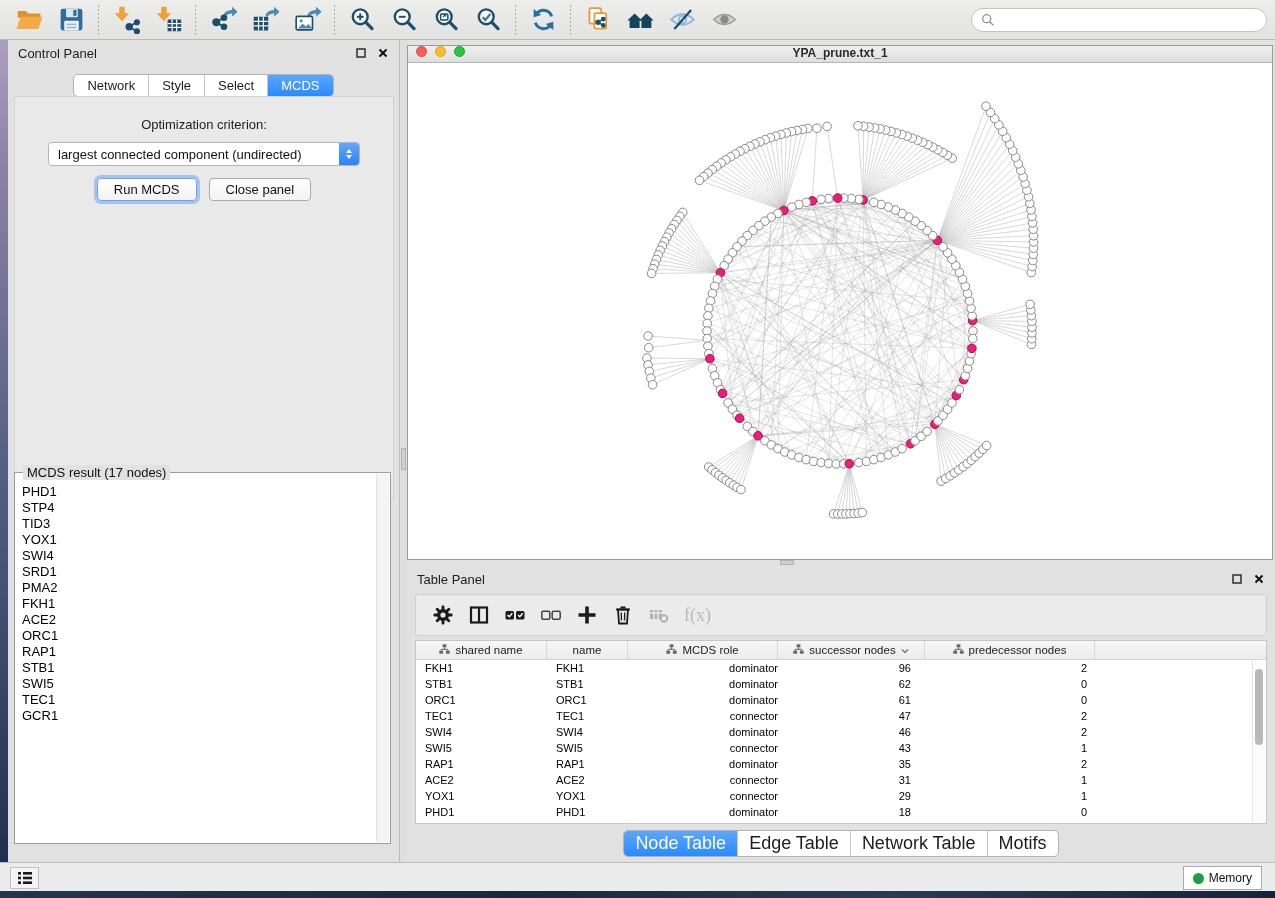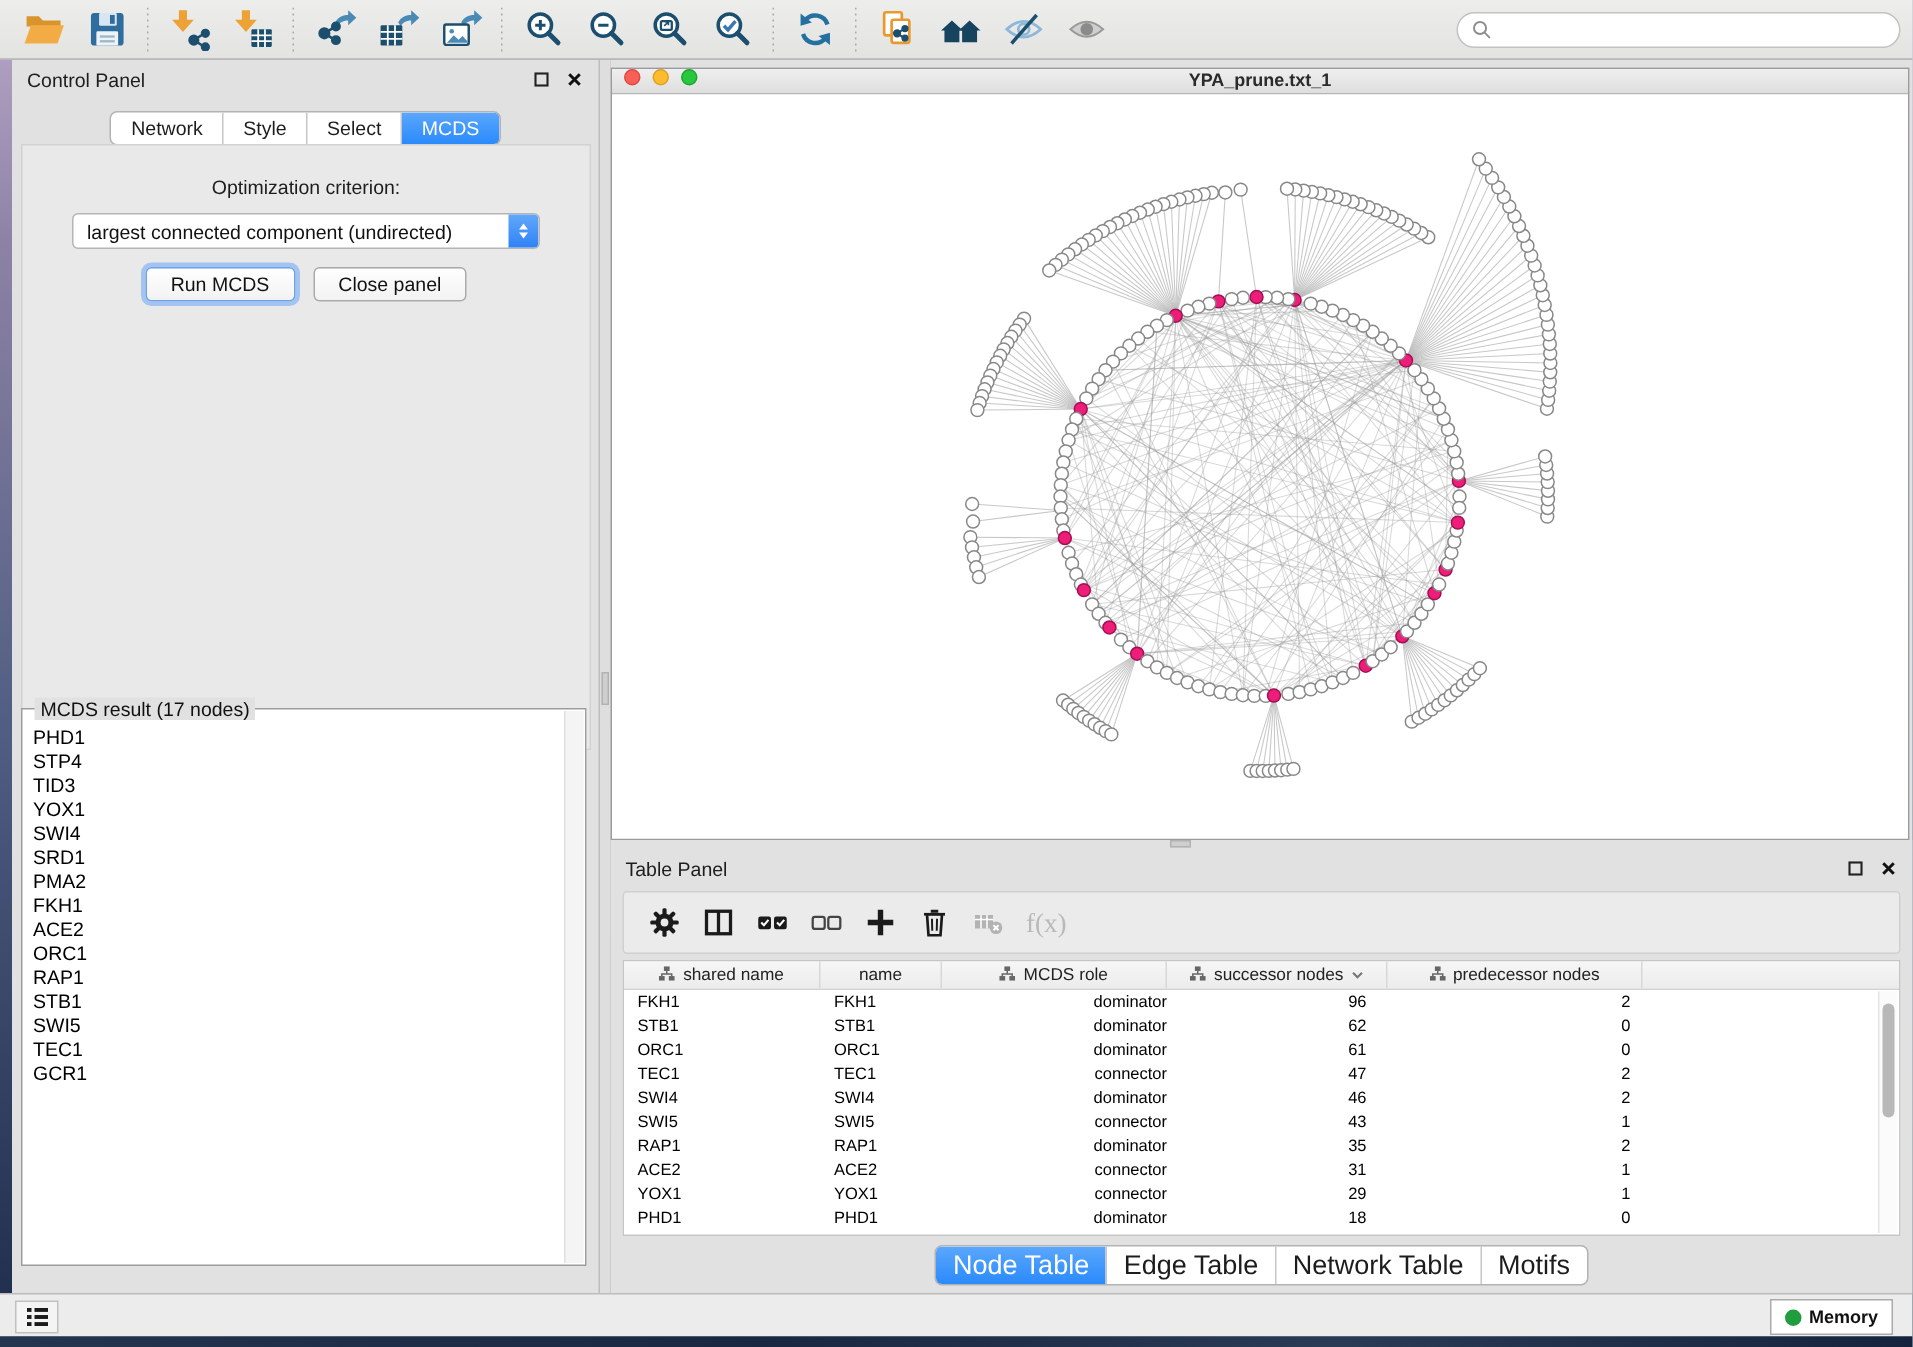--- a/index.html
+++ b/index.html
@@ -113,21 +113,21 @@
   #table-vscroll { position:absolute; top:20px; right:1px; bottom:1px; width:13px;
     background:#fbfbfb; border-left:1px solid #e3e3e3; }
   #table-vscroll .thumb { position:absolute; left:2px; top:8px; width:8px; height:76px;
     background:#b8b8b8; border-radius:4px; }
 
   #table-tabs-row { position:absolute; left:0; top:264px; width:868px; display:flex; justify-content:center; }
   #table-tabs-row .seg-tab { font-size:18px; padding:2px 11px; }
 
   
   #status-bar { position:absolute; left:0; top:862px; width:1275px; height:29px;
-    background:#ececec; border-top:1px solid #bcbcbc;font-weight:bold; }
+    background:#ececec; border-top:1px solid #bcbcbc; }
   #list-btn { position:absolute; left:10px; top:4px; width:29px; height:22px; background:#f4f4f4;
     border:1px solid #c0c0c0; display:flex; align-items:center; justify-content:center; }
   #memory-btn { position:absolute; right:13px; top:3px; height:24px; background:#fff;
     border:1px solid #ababab; display:flex; align-items:center; gap:5px; padding:0 9px; font-size:12px; color:#111; }
   #memory-dot { width:11px; height:11px; border-radius:50%; background:#1f9d3f; }
 </style>
 </head>
 <body>
 
 <div id="toolbar">

